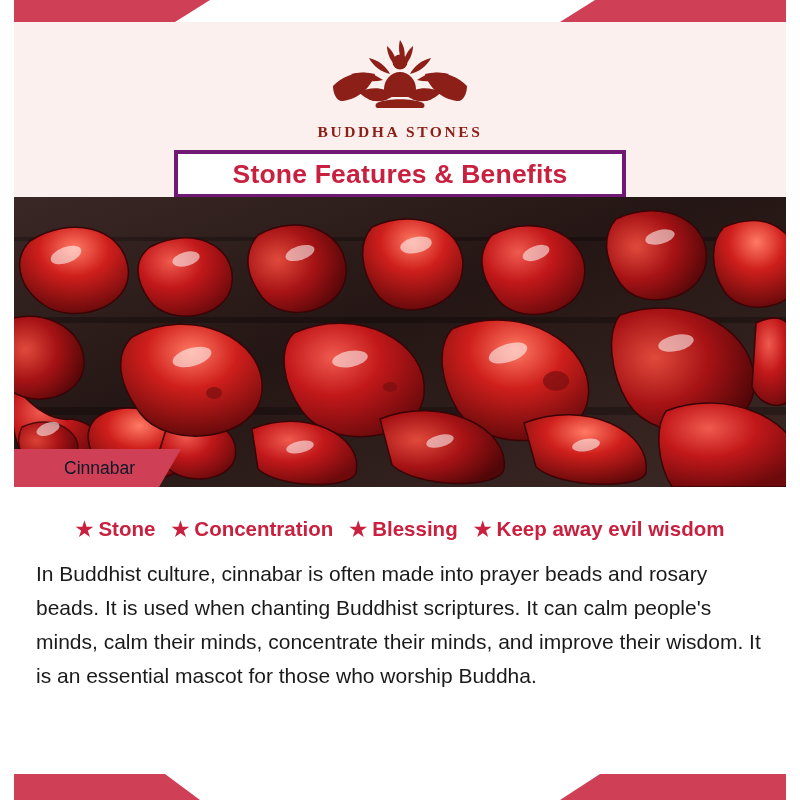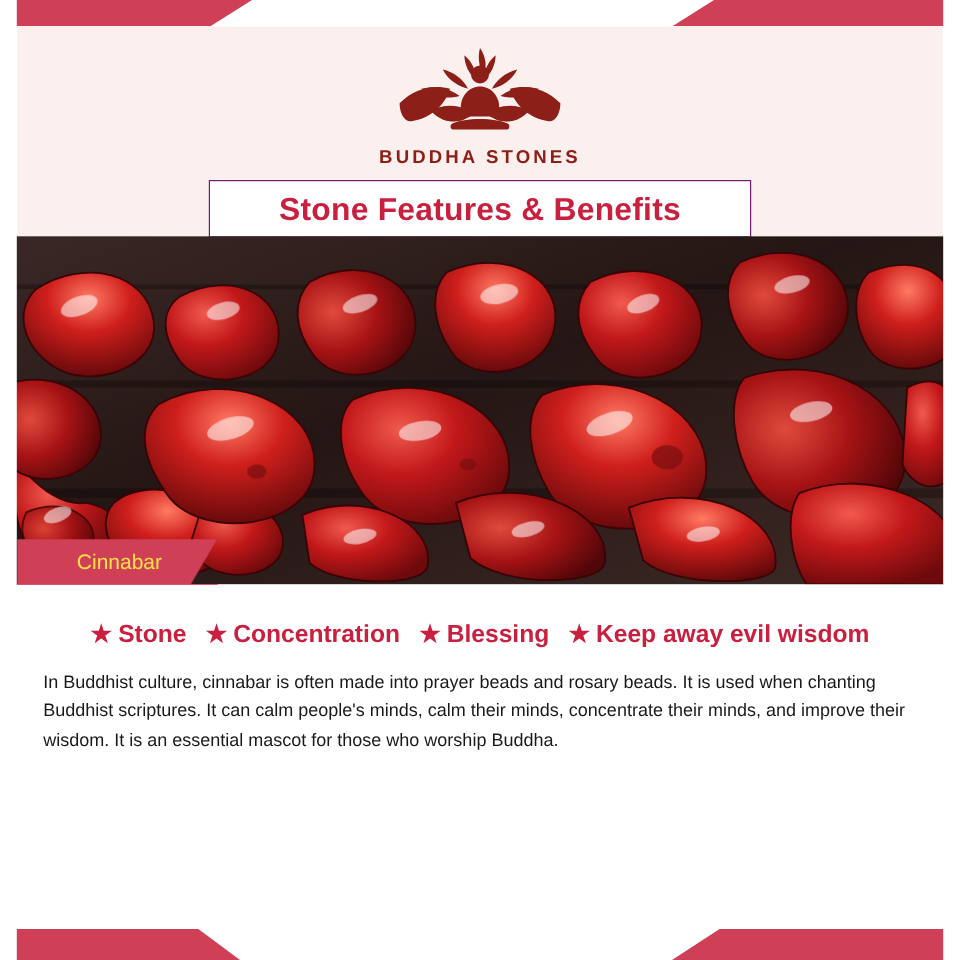--- a/index.html
+++ b/index.html
@@ -68,30 +68,30 @@
     flex-direction: column;
     align-items: center;
   }
   .logo-mark { width: 150px; height: 82px; display: block; }
   .brand-name {
     margin-top: 7px;
     font-size: 15.5px;
     letter-spacing: 2.6px;
     font-weight: bold;
     color: #8c2018;
-    font-family: Liberation Sans, sans-serif;
+    font-family: Liberation Serif, serif;
   }
 
   .title-band {
     position: absolute;
     left: 160px; right: 160px;
     bottom: -1px;
     height: 48px;
     background: #ffffff;
-    border: 1px solid #701a75;
+    border: 4px solid #701a75;
     display: flex;
     align-items: center;
     justify-content: center;
   }
   .title-band .title-text {
     font-size: 26.5px;
     font-weight: bold;
     color: #c9203f;
     letter-spacing: 0.2px;
     white-space: nowrap;
@@ -107,21 +107,21 @@
   }
   .photo svg { display: block; width: 100%; height: 100%; }
 
   .caption-tag {
     position: absolute;
     left: 14px;
     bottom: 0;
     height: 38px;
     padding: 0 46px 0 50px;
     background: #cf3f56;
-    color: #fde047;
+    color: #0f172a;
     font-size: 17.5px;
     display: flex;
     align-items: center;
     clip-path: polygon(0 0, 100% 0, calc(100% - 22px) 100%, 0 100%);
   }
 
   
   .content {
     position: absolute;
     top: 487px; left: 14px; right: 14px; bottom: 26px;
@@ -141,21 +141,21 @@
     gap: 5px;
     color: #c9203f;
     font-size: 20.5px;
     font-weight: bold;
     white-space: nowrap;
   }
   .benefit .star { font-size: 20px; line-height: 1; }
 
   .body-text {
     padding: 16px 22px 0 22px;
-    font-size: 15px;
+    font-size: 21px;
     line-height: 1.62;
     color: #1a1a1a;
   }
 </style>
 </head>
 <body>
 
 <div class="page">
 
   <div class="wedge wedge-tl"></div>

